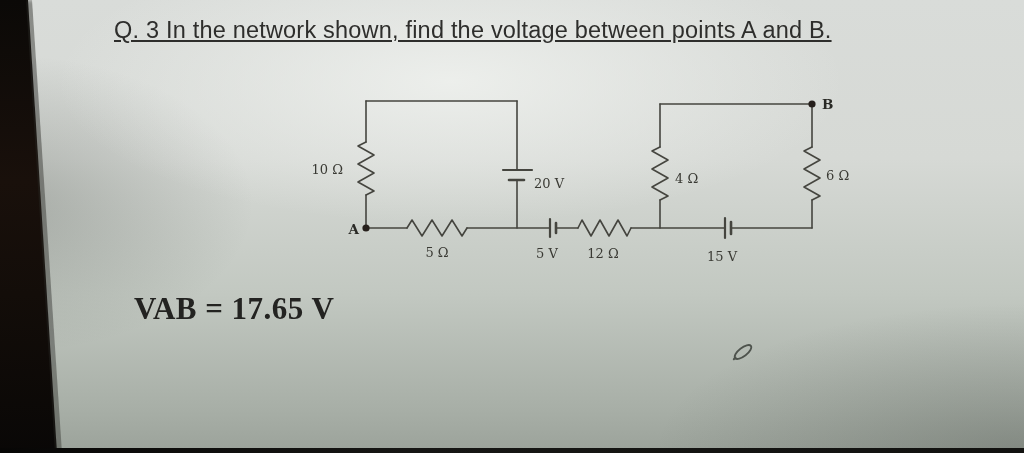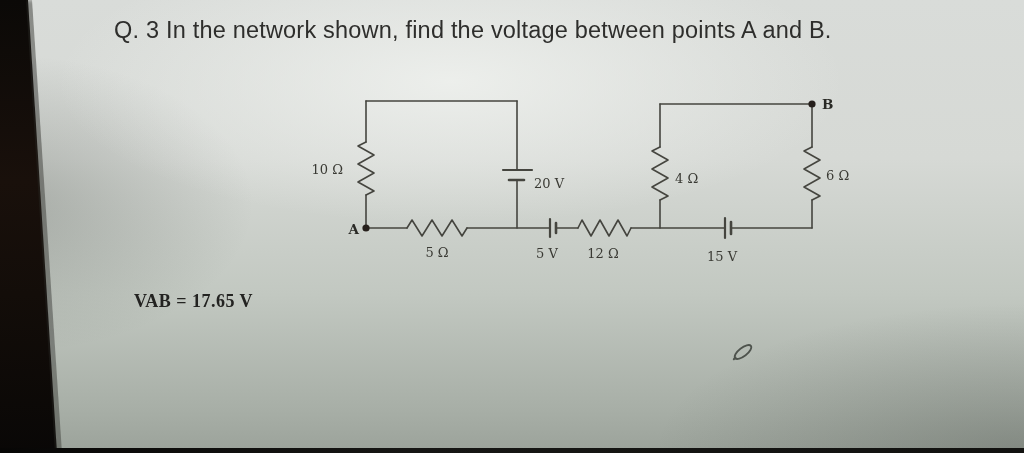--- a/index.html
+++ b/index.html
@@ -26,32 +26,33 @@
     filter:blur(2px);
   }
   .bottom-band{
     position:absolute;left:0;bottom:0;width:100%;height:5px;
     background:linear-gradient(90deg,#070605 0%,#161614 40%,#121210 100%);
   }
   .question{
     position:absolute;left:114px;top:17px;width:840px;
     font-size:23.5px;letter-spacing:0.2px;color:#2e2e2c;
     font-family:"Liberation Sans", sans-serif;
+    text-decoration:underline;
   }
   .circuit{position:absolute;left:0;top:0;}
   .circuit path, .circuit line{fill:none;stroke:#45453f;stroke-width:1.6;stroke-linecap:round;stroke-linejoin:round;}
   .circuit .plate-long{stroke-width:2.2;}
   .circuit .plate-short{stroke-width:2.6;}
   .circuit text{font-family:"DejaVu Serif", serif;font-size:13px;fill:#3a3a34;}
   .circuit text.node{font-size:13.5px;fill:#2a2a26;font-weight:bold;}
   .circuit .dot{fill:#26201c;stroke:none;}
   .answer{
     position:absolute;left:134px;top:291px;
     font-family:"Liberation Serif", serif;font-weight:bold;
-    font-size:18px;color:#232321;letter-spacing:0.5px;
+    font-size:31px;color:#232321;letter-spacing:0.5px;
   }
   .pen{position:absolute;left:727px;top:340px;width:32px;height:24px;}
 </style>
 </head>
 <body>
 
 <div class="screen">
 
   <div class="left-band"></div>
   <div class="left-band-soft"></div>

